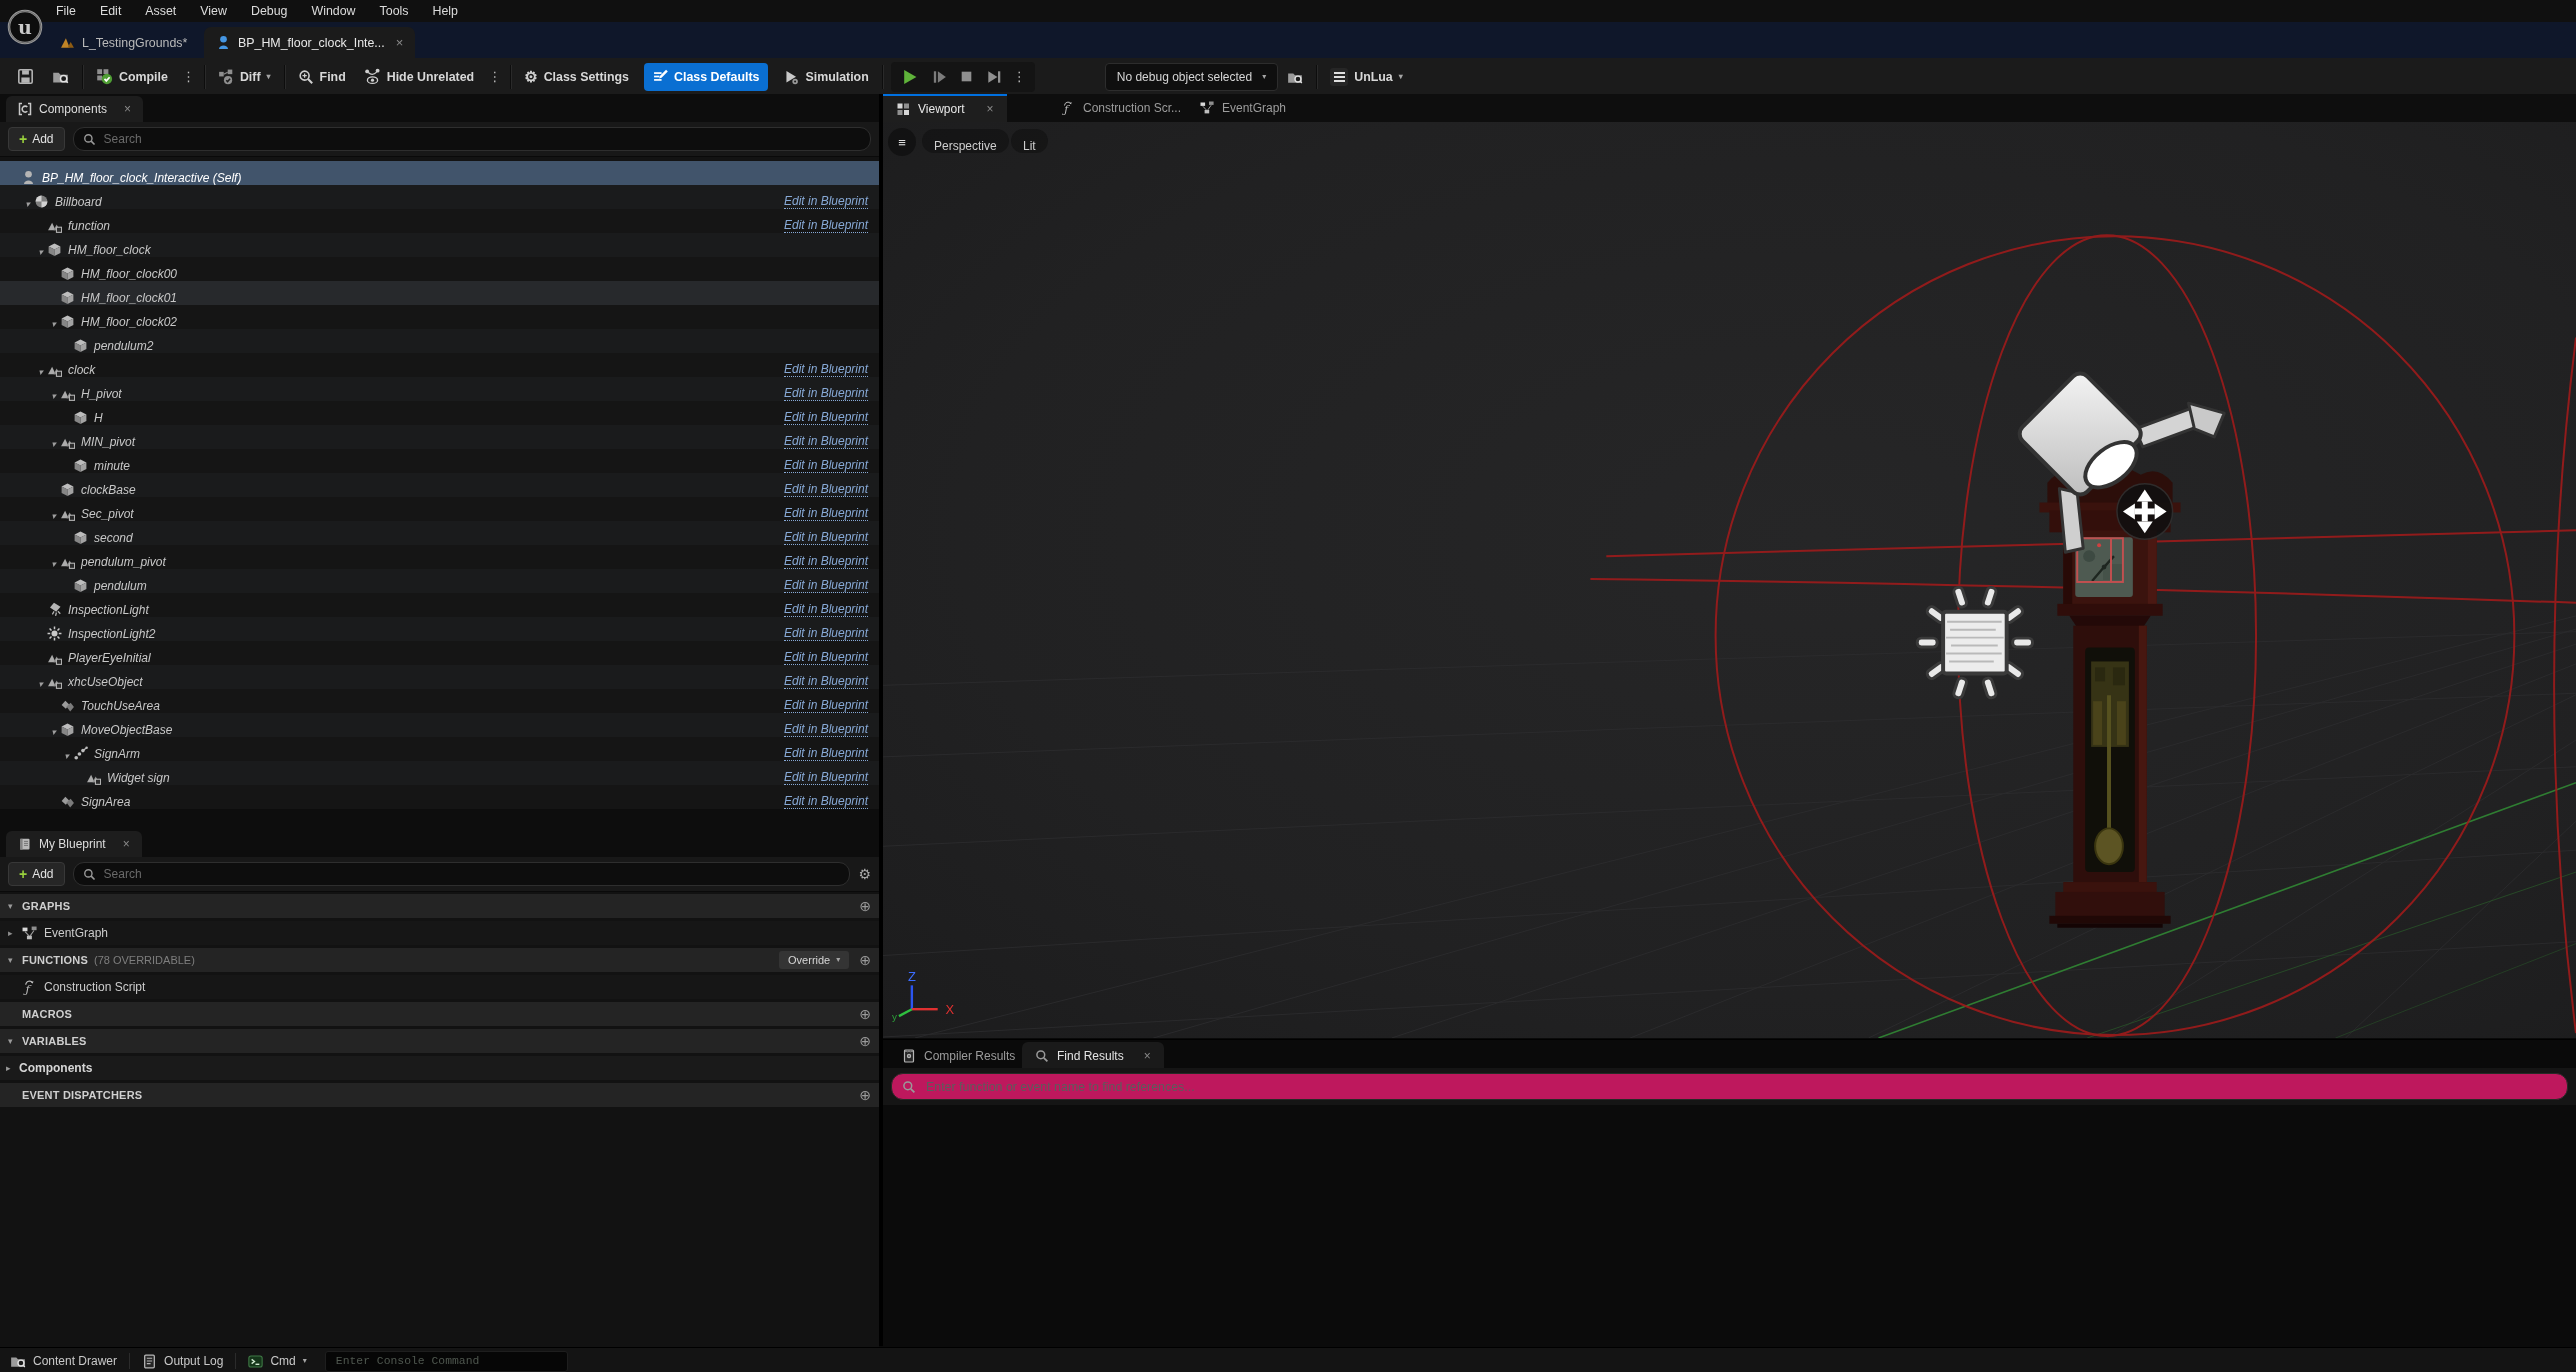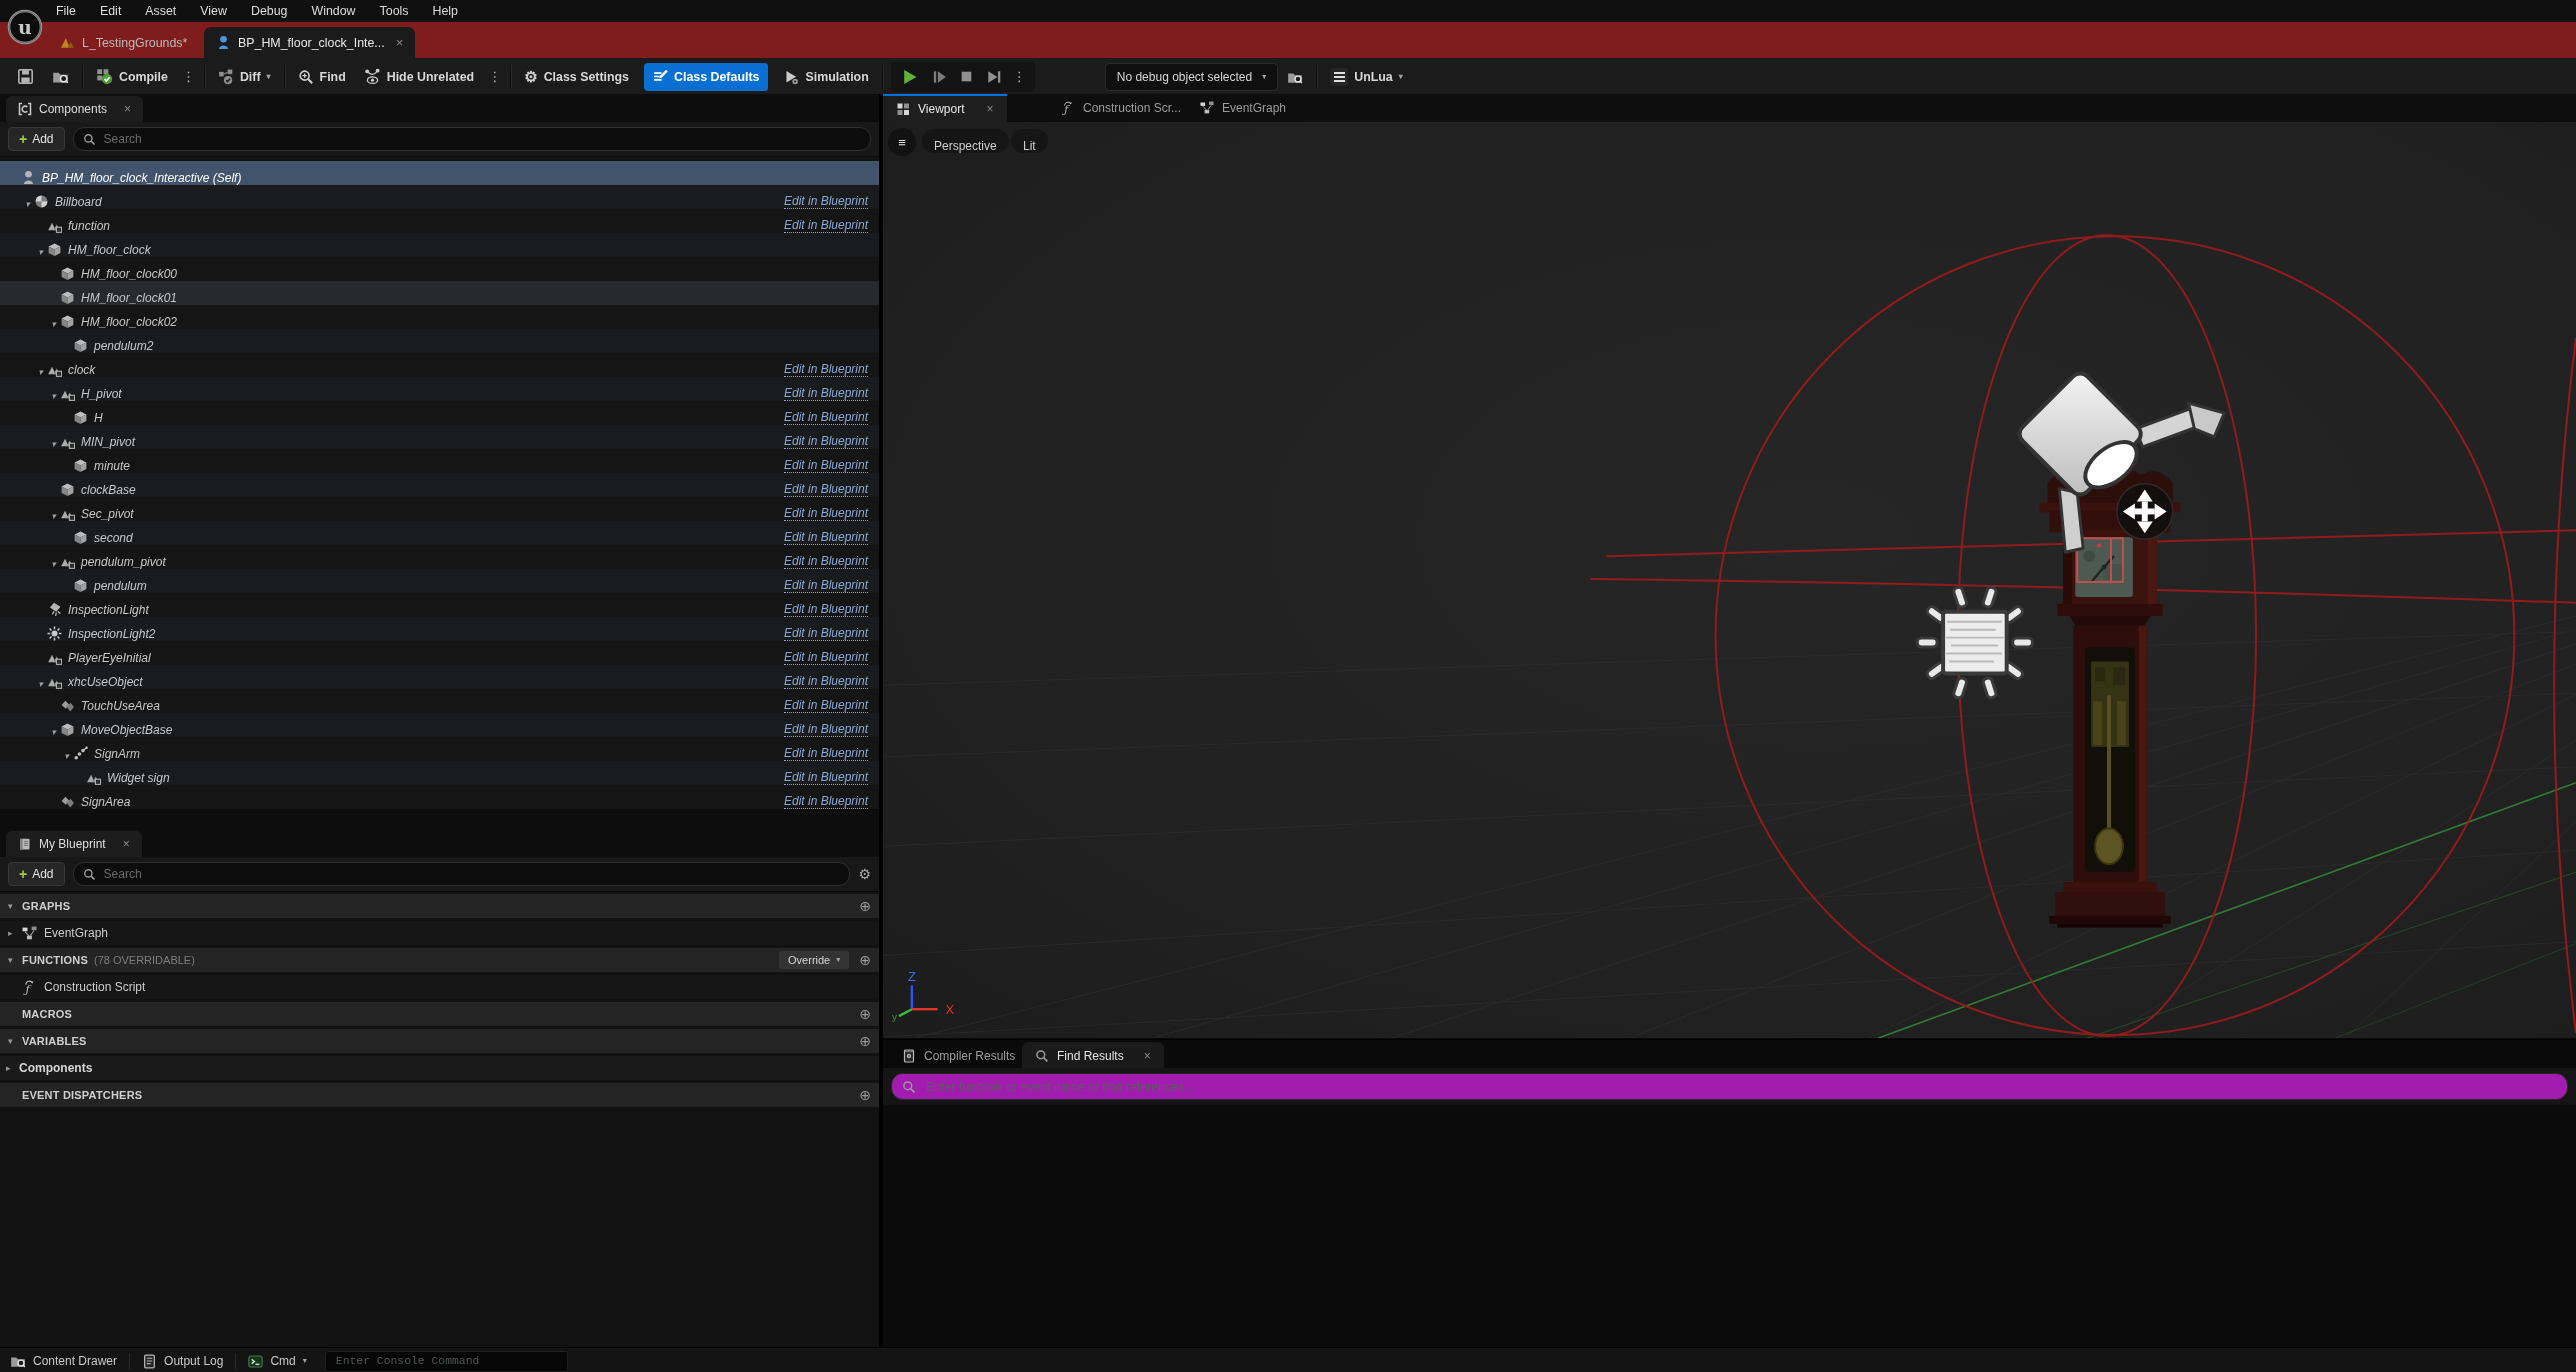--- a/index.html
+++ b/index.html
@@ -6,21 +6,21 @@
   .app{position:relative;width:2576px;height:1372px;overflow:hidden;background:#0a0a0a;
        font-family:"Liberation Sans",sans-serif;font-size:12px;color:#c2c2c2;
        -webkit-font-smoothing:antialiased;}
   .abs{position:absolute;}
   
   .menubar{left:0;top:0;width:2576px;height:22px;background:#101010;display:flex;align-items:center;}
   .ue-logo{position:absolute;left:7px;top:9px;width:36px;height:36px;z-index:5;}
   .menu-items{display:flex;margin-left:44px;gap:0;}
   .menu-item{padding:2px 12px;color:#dcdcdc;font-size:12.4px;cursor:default;}
   
-  .tabrow{left:0;top:22px;width:2576px;height:36px;background:#7f1d1d;}
+  .tabrow{left:0;top:22px;width:2576px;height:36px;background:#0f172a;}
   .atab{position:absolute;bottom:0;height:31px;display:flex;align-items:center;gap:7px;
         padding:0 12px;border-radius:7px 7px 0 0;font-size:12.4px;color:#b9b9b9;}
   .atab.active{background:#1b1b1b;color:#e9e9e9;}
   .atab .x{color:#8a8a8a;font-size:13px;margin-left:4px;}
   
   .toolbar{left:0;top:58px;width:2576px;height:37px;background:#1b1b1b;border-bottom:1px solid #000;
            display:flex;align-items:center;}
   .tbtn{display:flex;align-items:center;gap:6px;padding:0 9px;height:28px;color:#d8d8d8;font-size:12.4px;border-radius:4px;font-weight:bold;}
   .tsep{width:1px;height:24px;background:#0d0d0d;margin:0 4px;box-shadow:1px 0 0 #2a2a2a;}
   .vdots{color:#bdbdbd;font-size:13px;padding:0 5px;}
@@ -87,21 +87,21 @@
              display:flex;align-items:center;justify-content:center;color:#e0e0e0;font-size:13px;}
   .vp-pill{position:absolute;top:7px;height:24px;border-radius:12px;background:rgba(10,10,10,.45);
            display:flex;align-items:flex-end;padding:0 12px;color:#cfcfcf;font-size:12px;}
   .scene{position:absolute;left:0;top:0;}
   
   .rtabbar{left:883px;top:1039px;width:1693px;height:30px;background:#0a0a0a;border-top:1px solid #000;}
   .rtab{position:absolute;bottom:0;height:28px;display:flex;align-items:center;gap:8px;padding:0 13px;color:#9c9c9c;font-size:12px;}
   .rtab.active{background:#1a1a1a;color:#e4e4e4;border-radius:6px 6px 0 0;}
   .rtab .x{color:#8a8a8a;margin-left:12px;}
   .rsearchrow{left:883px;top:1068px;width:1693px;height:37px;background:#151515;display:flex;align-items:center;padding:0 8px;box-sizing:border-box;}
-  .rsearch{flex:1;display:flex;align-items:center;gap:8px;background:#a21caf;border:1px solid #262a26;border-radius:12px;height:25px;padding:0 10px;}
+  .rsearch{flex:1;display:flex;align-items:center;gap:8px;background:#be185d;border:1px solid #262a26;border-radius:12px;height:25px;padding:0 10px;}
   .rsearch input{flex:1;background:transparent;border:none;outline:none;color:#bdbdbd;font-size:12.4px;font-family:"Liberation Sans",sans-serif;}
   .rsearch input::placeholder{color:#5c5c5c;}
   .rbody{left:883px;top:1105px;width:1693px;height:242px;background:#0b0b0b;}
   
   .statusbar{left:0;top:1347px;width:2576px;height:26px;background:#141414;border-top:1px solid #000;
              display:flex;align-items:center;}
   .sbtn{display:flex;align-items:center;gap:7px;color:#c9c9c9;font-size:12px;padding:0 10px;height:26px;}
   .ssep{width:1px;height:16px;background:#2b2b2b;margin:0 2px;}
   .console{display:flex;align-items:center;background:#060606;border:1px solid #1e1e1e;border-radius:3px;
            height:19px;width:225px;margin-left:8px;padding:0 8px;}

